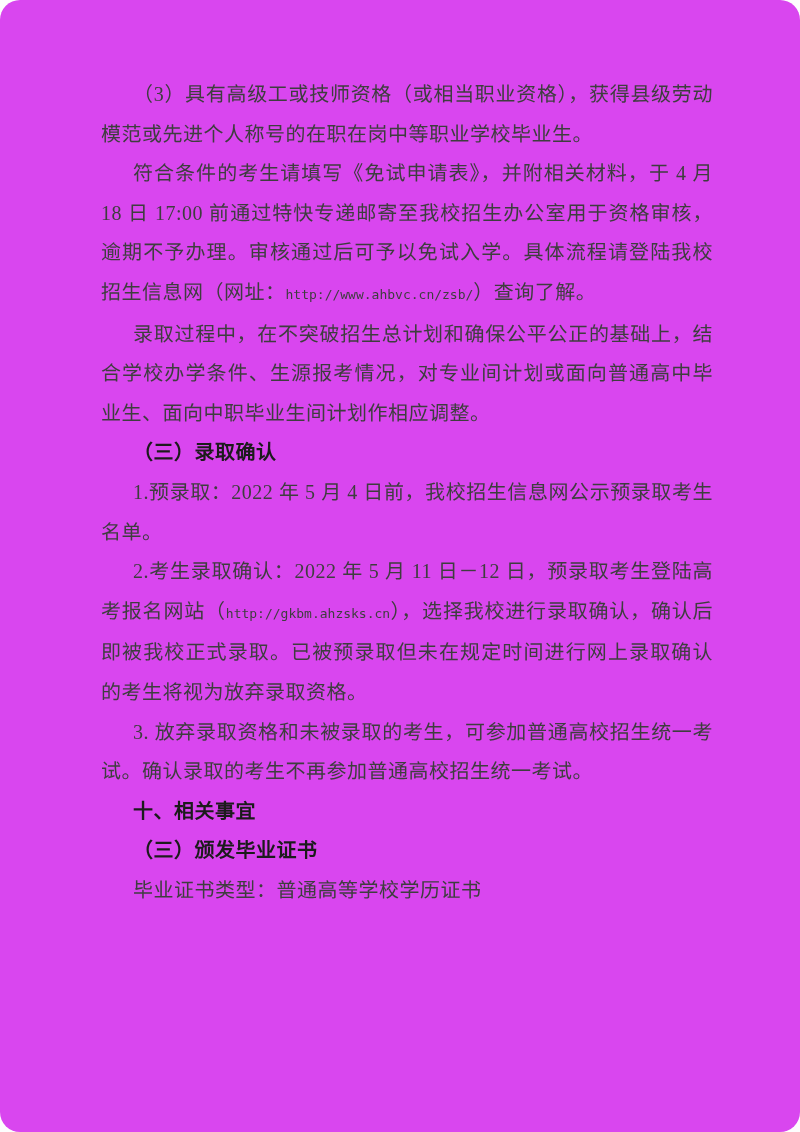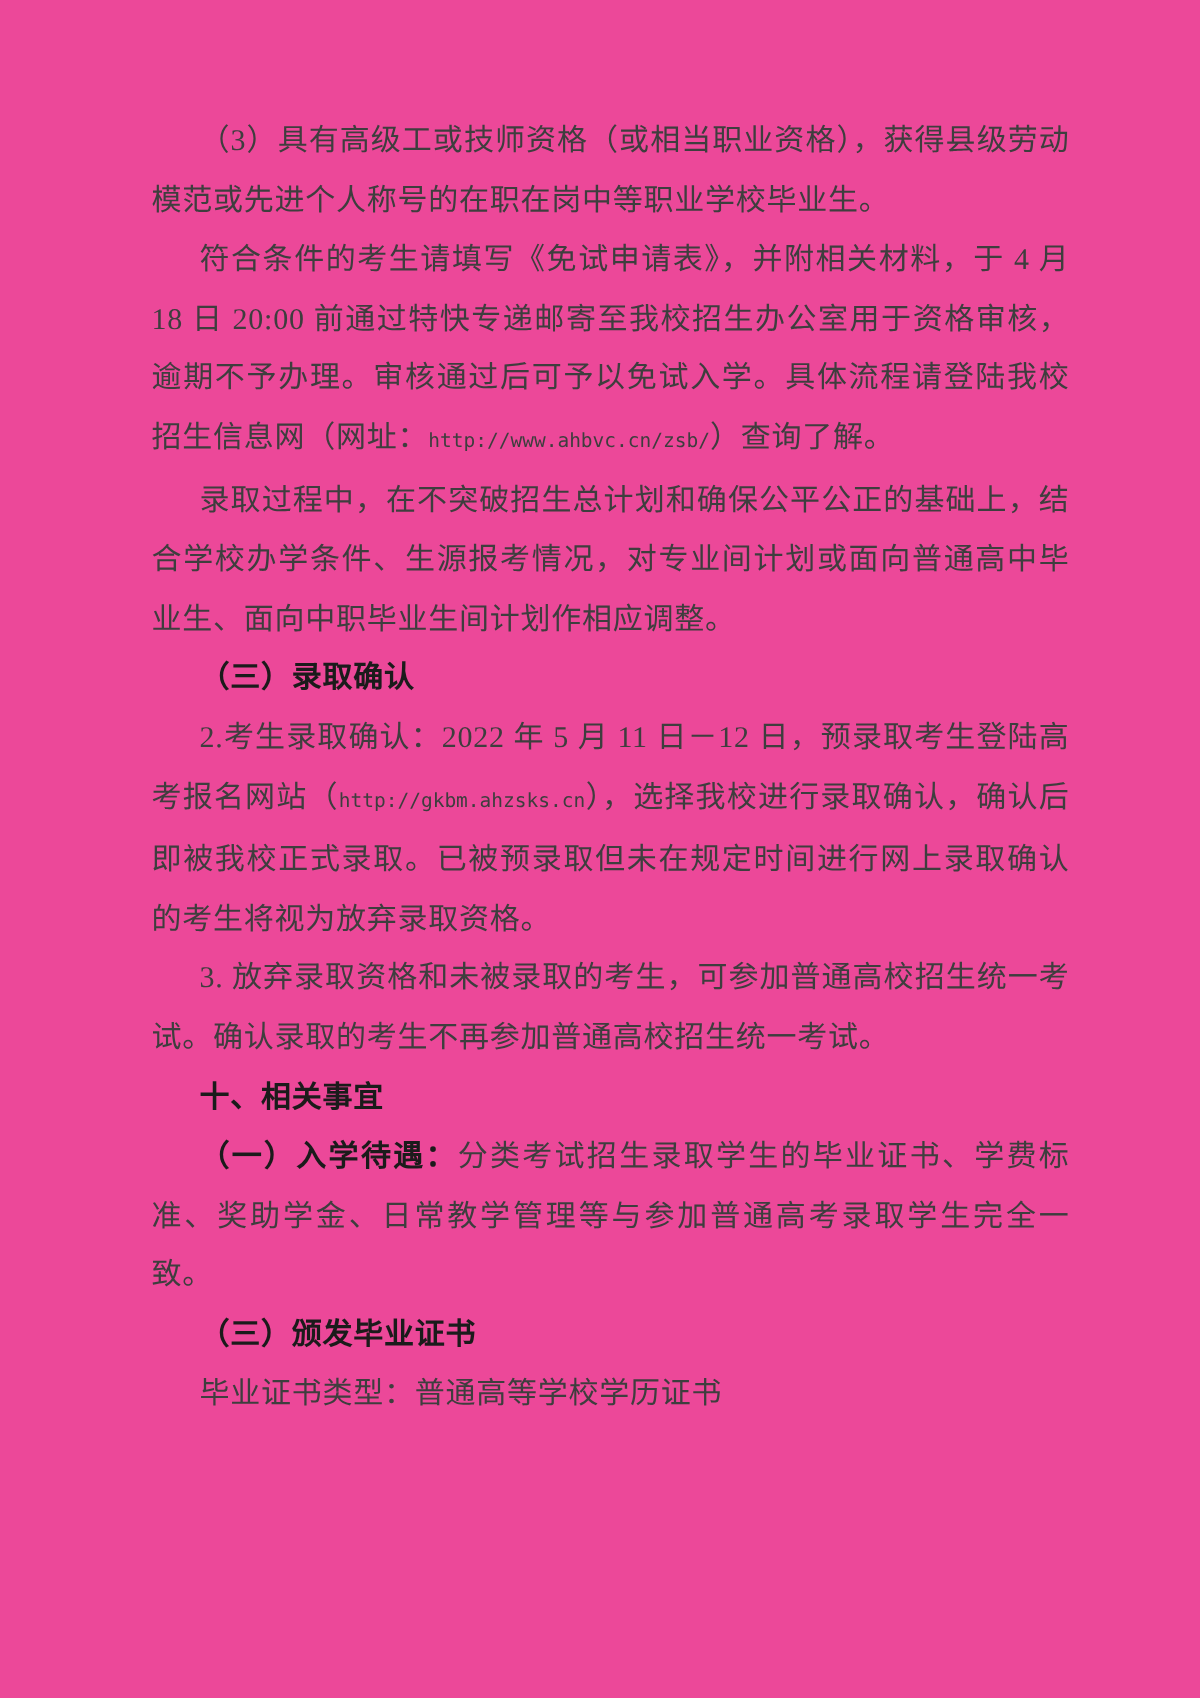--- a/index.html
+++ b/index.html
@@ -10,21 +10,22 @@
     width: 800px;
     height: 1132px;
     position: relative;
     overflow: hidden;
     background: #fdfdfd;
     font-family: "Liberation Serif", "DejaVu Serif", serif;
   }
   .page {
     position: absolute;
     inset: 0;
-    background: #ec4899;
+    background: #d946ef;
+    border-radius: 20px;
   }
   .doc-body {
     position: absolute;
     left: 101px;
     top: 75px;
     width: 612px;
   }
   p.para {
     margin: 0;
     padding: 0;
@@ -51,23 +52,23 @@
   p.para.style-body:nth-last-child(-n+2) {
     text-align: left;
   }
 </style>
 </head>
 <body style="background: rgb(253, 253, 253);">
 
 <div class="page">
   <div class="doc-body">
       <p class="para style-body" style="color: rgb(62, 62, 62);"><span class="">（3）具有高级工或技师资格（或相当职业资格），获得县级劳动模范或先进个人称号的在职在岗中等职业学校毕业生。</span></p>
-      <p class="para style-body" style="color: rgb(62, 62, 62);"><span class="">符合条件的考生请填写《免试申请表》，并附相关材料，于 4 月 18 日 20:00 前通过特快专递邮寄至我校招生办公室用于资格审核，逾期不予办理。审核通过后可予以免试入学。具体流程请登陆我校招生信息网（网址：</span><span class="run-mono">http://www.ahbvc.cn/zsb/</span><span class="">）查询了解。</span></p>
+      <p class="para style-body" style="color: rgb(62, 62, 62);"><span class="">符合条件的考生请填写《免试申请表》，并附相关材料，于 4 月 18 日 17:00 前通过特快专递邮寄至我校招生办公室用于资格审核，逾期不予办理。审核通过后可予以免试入学。具体流程请登陆我校招生信息网（网址：</span><span class="run-mono">http://www.ahbvc.cn/zsb/</span><span class="">）查询了解。</span></p>
       <p class="para style-body" style="color: rgb(62, 62, 62);"><span class="">录取过程中，在不突破招生总计划和确保公平公正的基础上，结合学校办学条件、生源报考情况，对专业间计划或面向普通高中毕业生、面向中职毕业生间计划作相应调整。</span></p>
       <p class="para style-heading" style="color: rgb(62, 62, 62);"><span class="run-bold " style="color: rgb(27, 27, 27);">（三）录取确认</span></p>
+      <p class="para style-body" style="color: rgb(62, 62, 62);"><span class="">1.预录取：2022 年 5 月 4 日前，我校招生信息网公示预录取考生名单。</span></p>
       <p class="para style-body" style="color: rgb(62, 62, 62);"><span class="">2.考生录取确认：2022 年 5 月 11 日－12 日，预录取考生登陆高考报名网站（</span><span class="run-mono">http://gkbm.ahzsks.cn</span><span class="">），选择我校进行录取确认，确认后即被我校正式录取。已被预录取但未在规定时间进行网上录取确认的考生将视为放弃录取资格。</span></p>
       <p class="para style-body" style="color: rgb(62, 62, 62);"><span class="">3. 放弃录取资格和未被录取的考生，可参加普通高校招生统一考试。确认录取的考生不再参加普通高校招生统一考试。</span></p>
       <p class="para style-heading" style="color: rgb(62, 62, 62);"><span class="run-bold " style="color: rgb(27, 27, 27);">十、相关事宜</span></p>
-      <p class="para style-body" style="color: rgb(62, 62, 62);"><span class="run-bold " style="color: rgb(27, 27, 27);">（一）入学待遇：</span><span class="">分类考试招生录取学生的毕业证书、学费标准、奖助学金、日常教学管理等与参加普通高考录取学生完全一致。</span></p>
       <p class="para style-heading" style="color: rgb(62, 62, 62);"><span class="run-bold " style="color: rgb(27, 27, 27);">（三）颁发毕业证书</span></p>
       <p class="para style-body" style="color: rgb(62, 62, 62);"><span class="">毕业证书类型：普通高等学校学历证书</span></p>
     </div>
 </div>
 
 </body></html>

